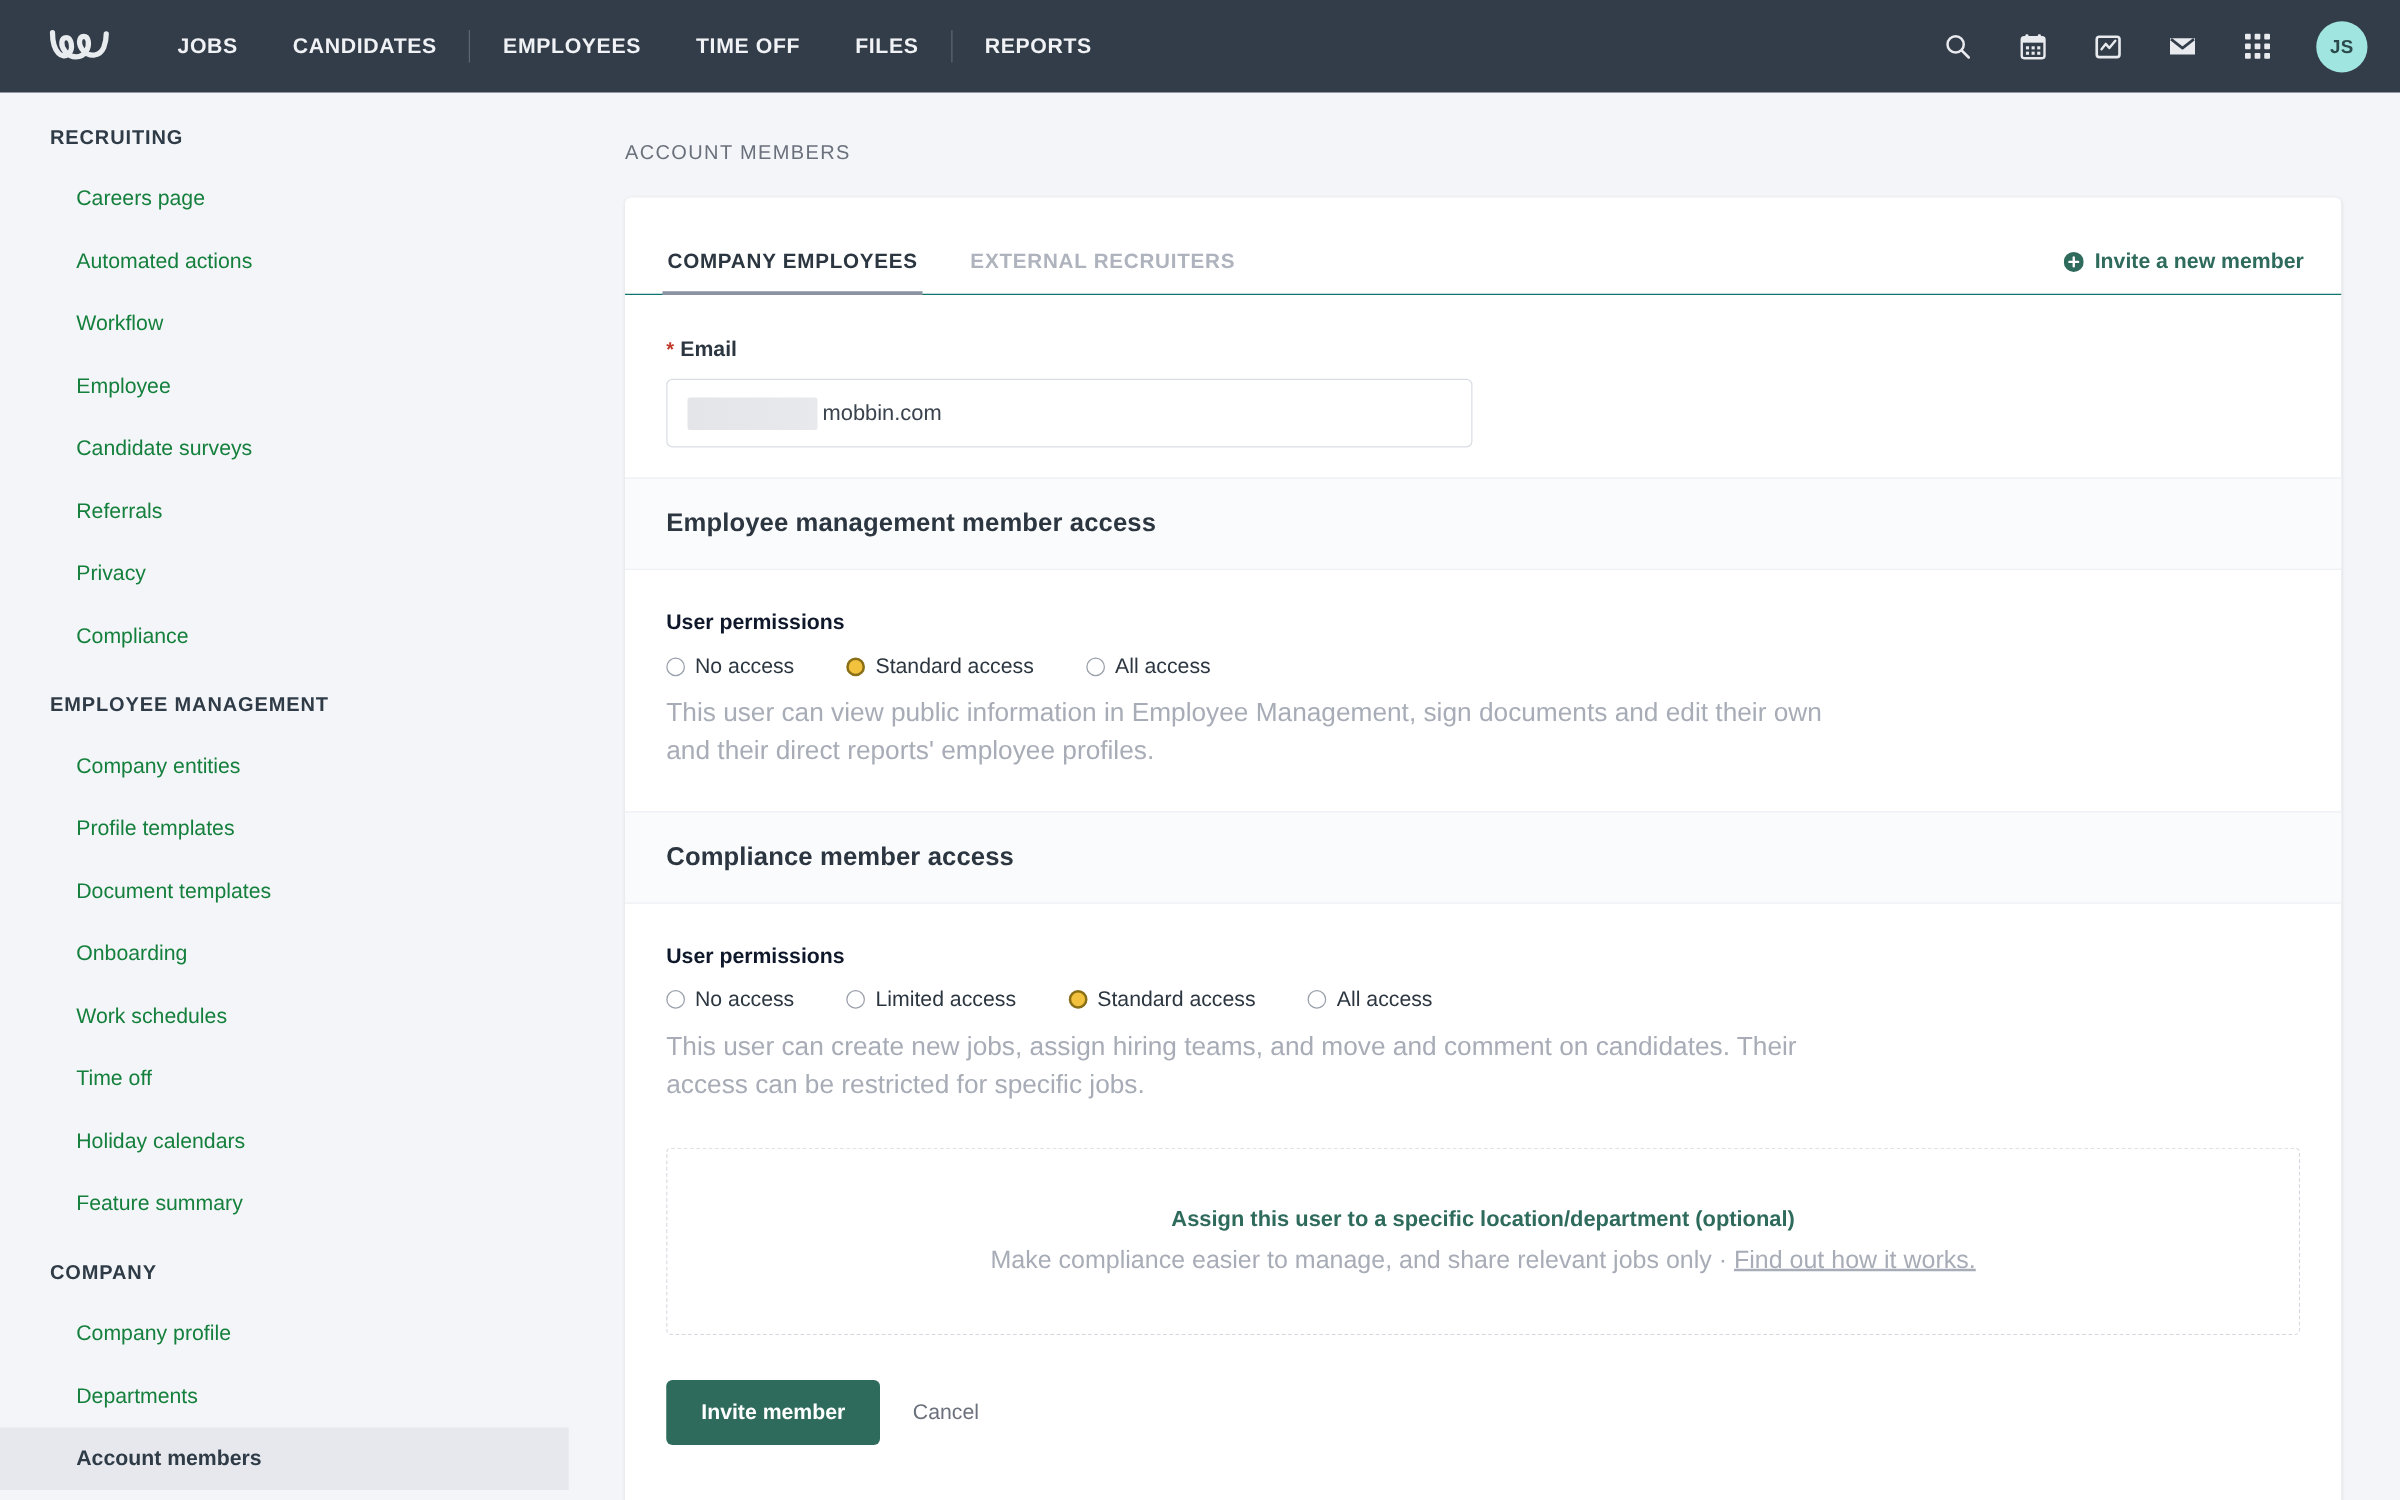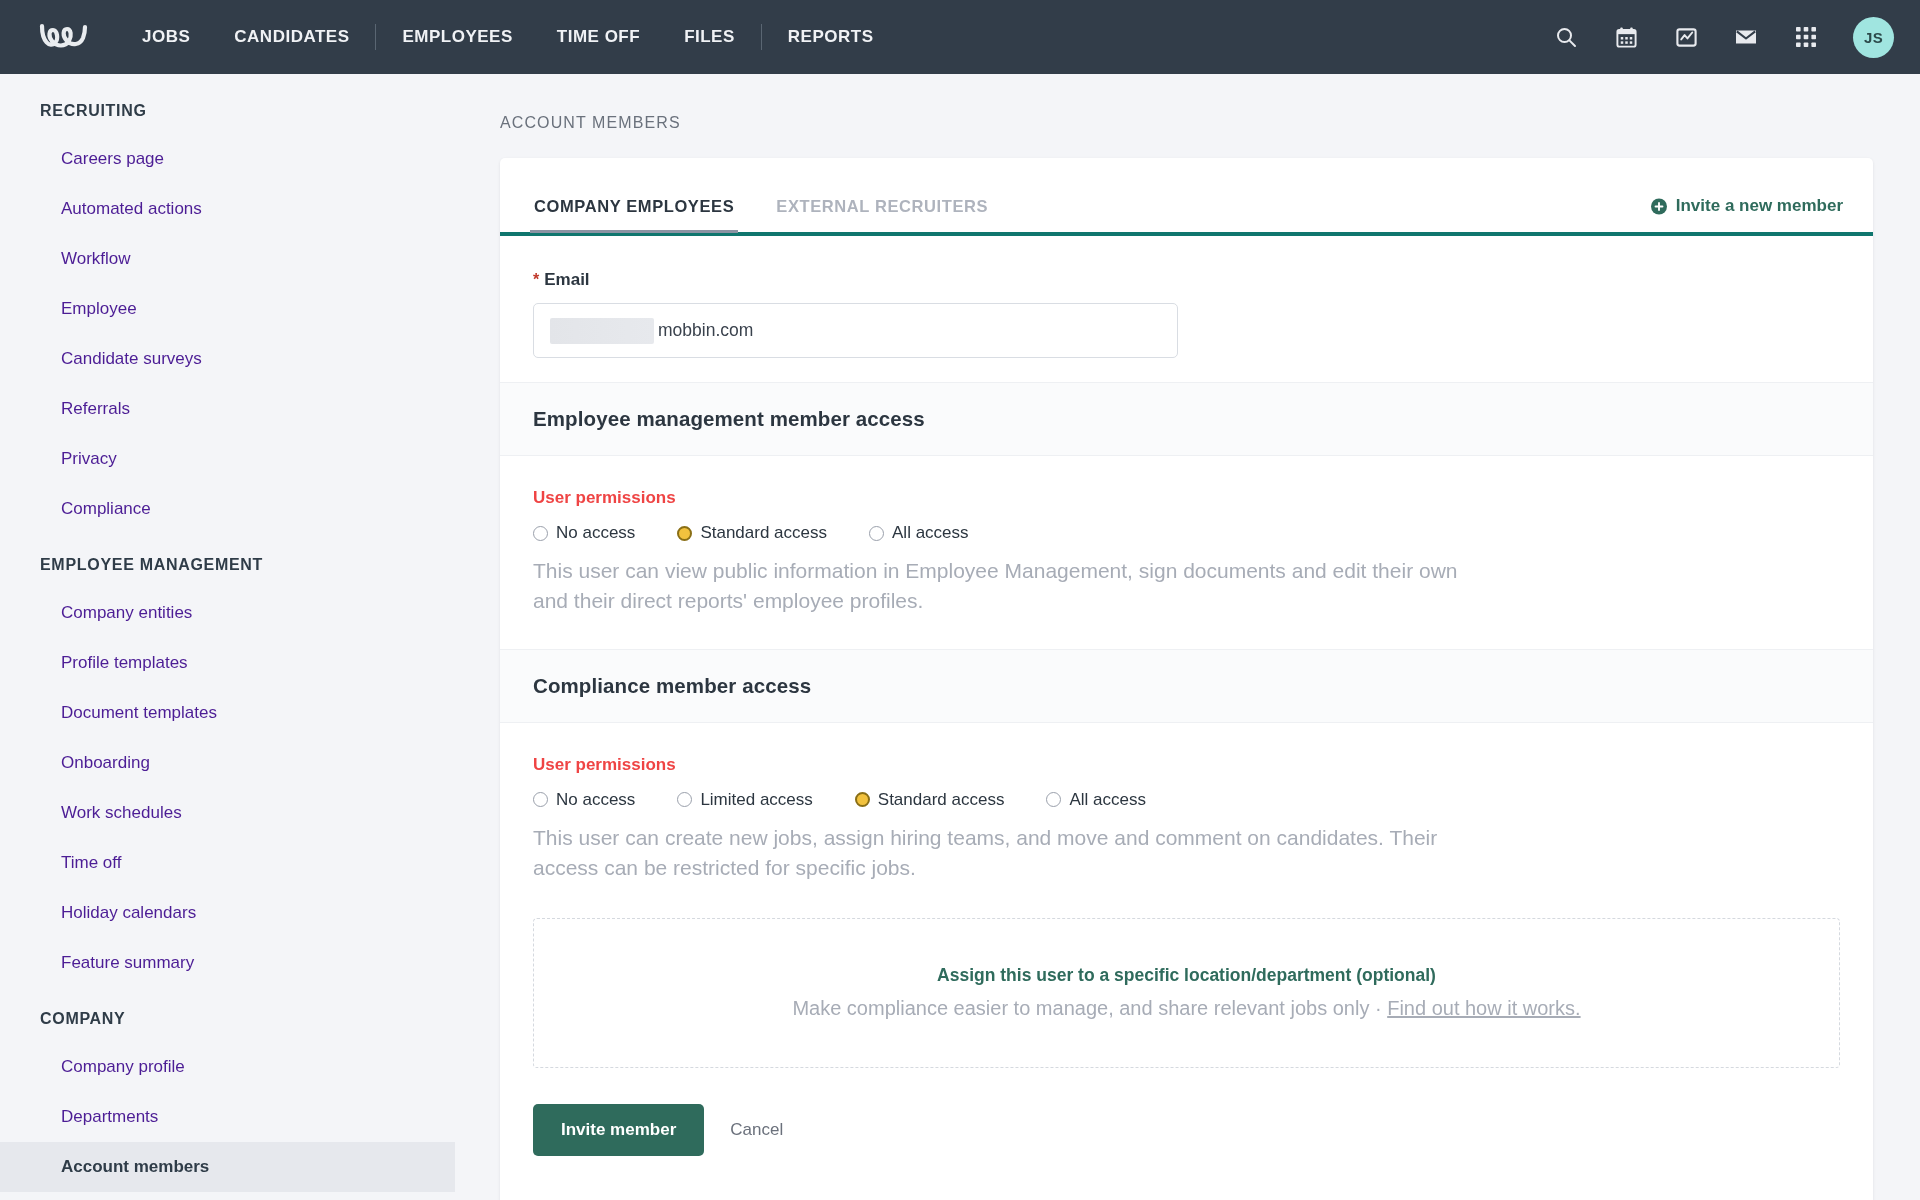--- a/index.html
+++ b/index.html
@@ -83,21 +83,21 @@
     font-weight: bold;
     color: #2f3c48;
     letter-spacing: .7px;
     padding: 0 0 0 40px;
     margin-bottom: 14px;
     margin-top: 22px;
   }
   .side-group-title.first { margin-top: 0; }
   .side-item {
     font-size: 17px;
-    color: #4c1d95;
+    color: #15803d;
     padding: 12px 0 12px 61px;
     cursor: pointer;
     line-height: 26px;
   }
   .side-item.active {
     background: #e6e8ed;
     color: #2f3c48;
     font-weight: bold;
   }
 
@@ -117,21 +117,21 @@
   .card {
     background: #ffffff;
     border-radius: 5px 5px 0 0;
     box-shadow: 0 1px 3px rgba(40,50,60,.10);
     min-height: 1060px;
   }
   .card-head {
     display: flex;
     align-items: flex-end;
     padding: 0 30px 0 30px;
-    border-bottom: 4px solid #0f766e;
+    border-bottom: 1px solid #0f766e;
     height: 78px;
   }
   .tabs { display: flex; align-items: flex-end; height: 100%; }
   .tab {
     font-size: 16.5px;
     letter-spacing: .6px;
     font-weight: bold;
     color: #aeb3bd;
     padding: 0 4px 16px 4px;
     margin-right: 34px;
@@ -209,21 +209,21 @@
     font-size: 20.5px;
     font-weight: bold;
     color: #2c3640;
     letter-spacing: .1px;
   }
 
   .perm-block { padding: 32px 0 4px 3px; }
   .perm-title {
     font-size: 17px;
     font-weight: bold;
-    color: #ef4444;
+    color: #0f172a;
     margin-bottom: 15px;
   }
   .radio-row {
     display: flex;
     align-items: center;
     gap: 42px;
     margin-bottom: 13px;
   }
   .radio-opt {
     display: flex;

